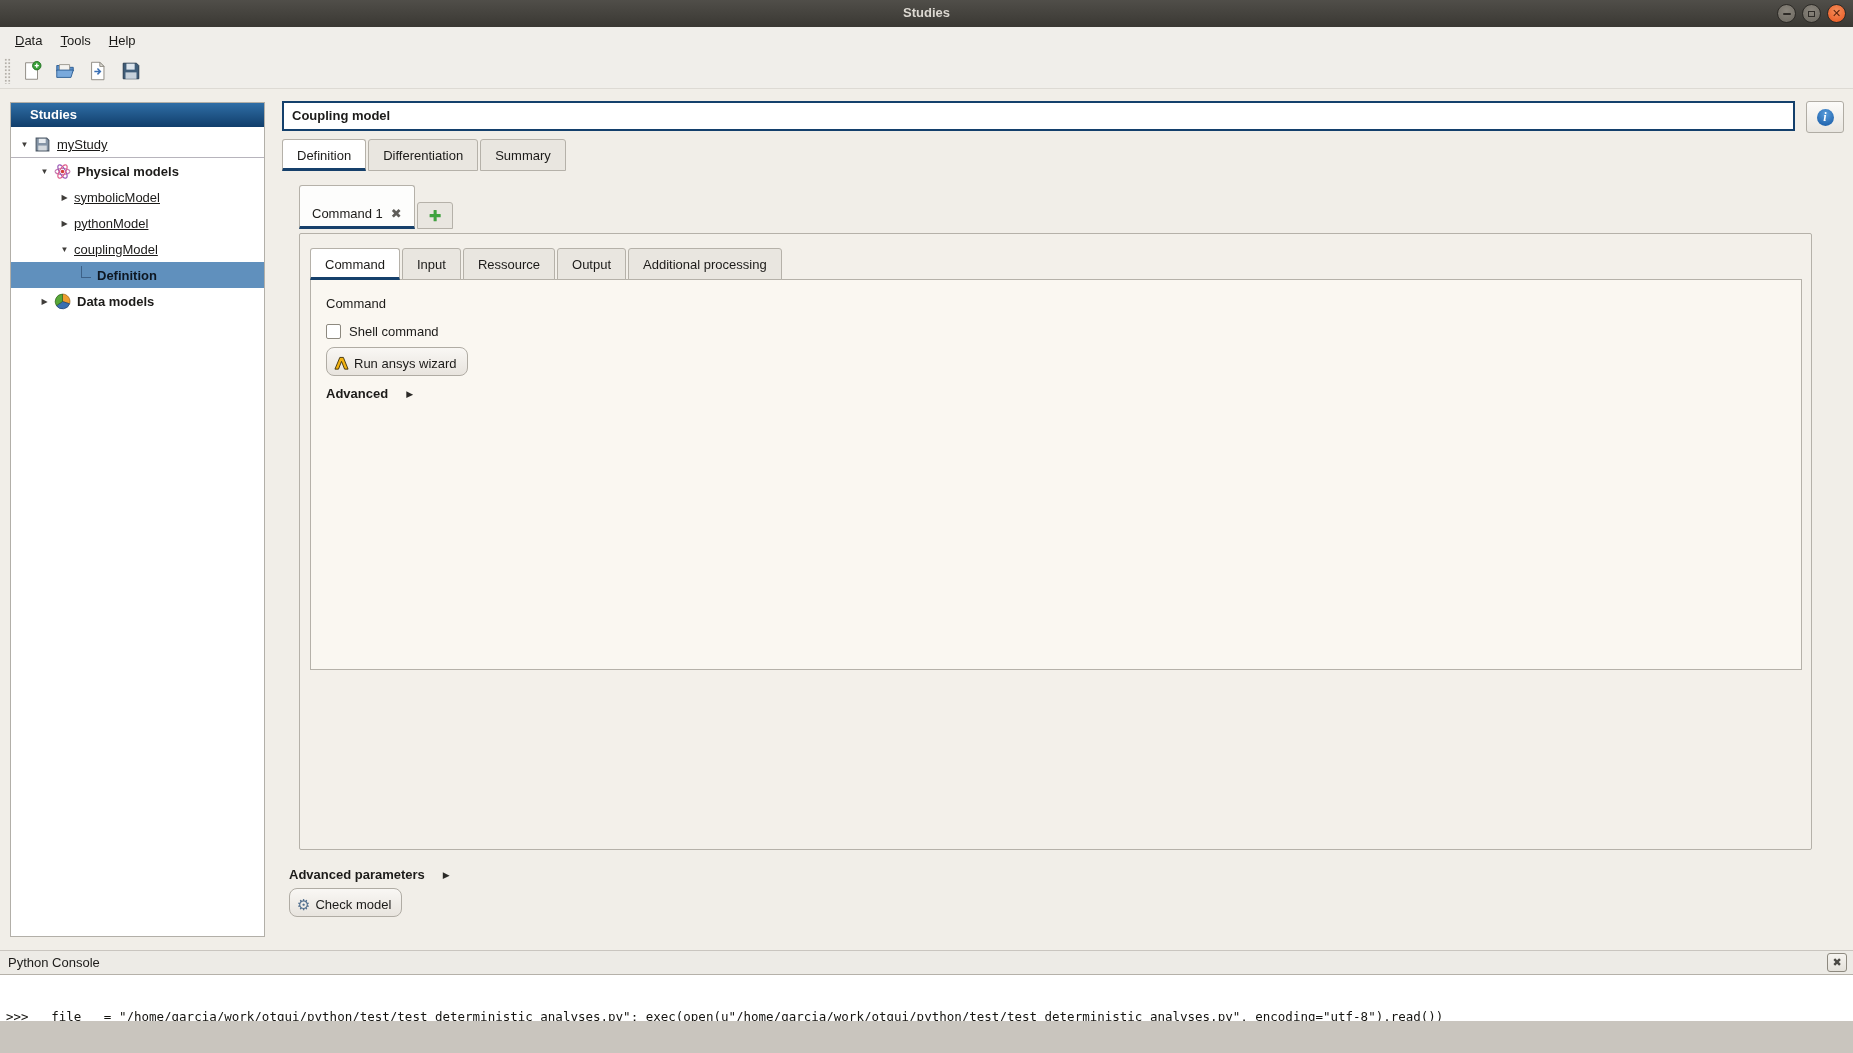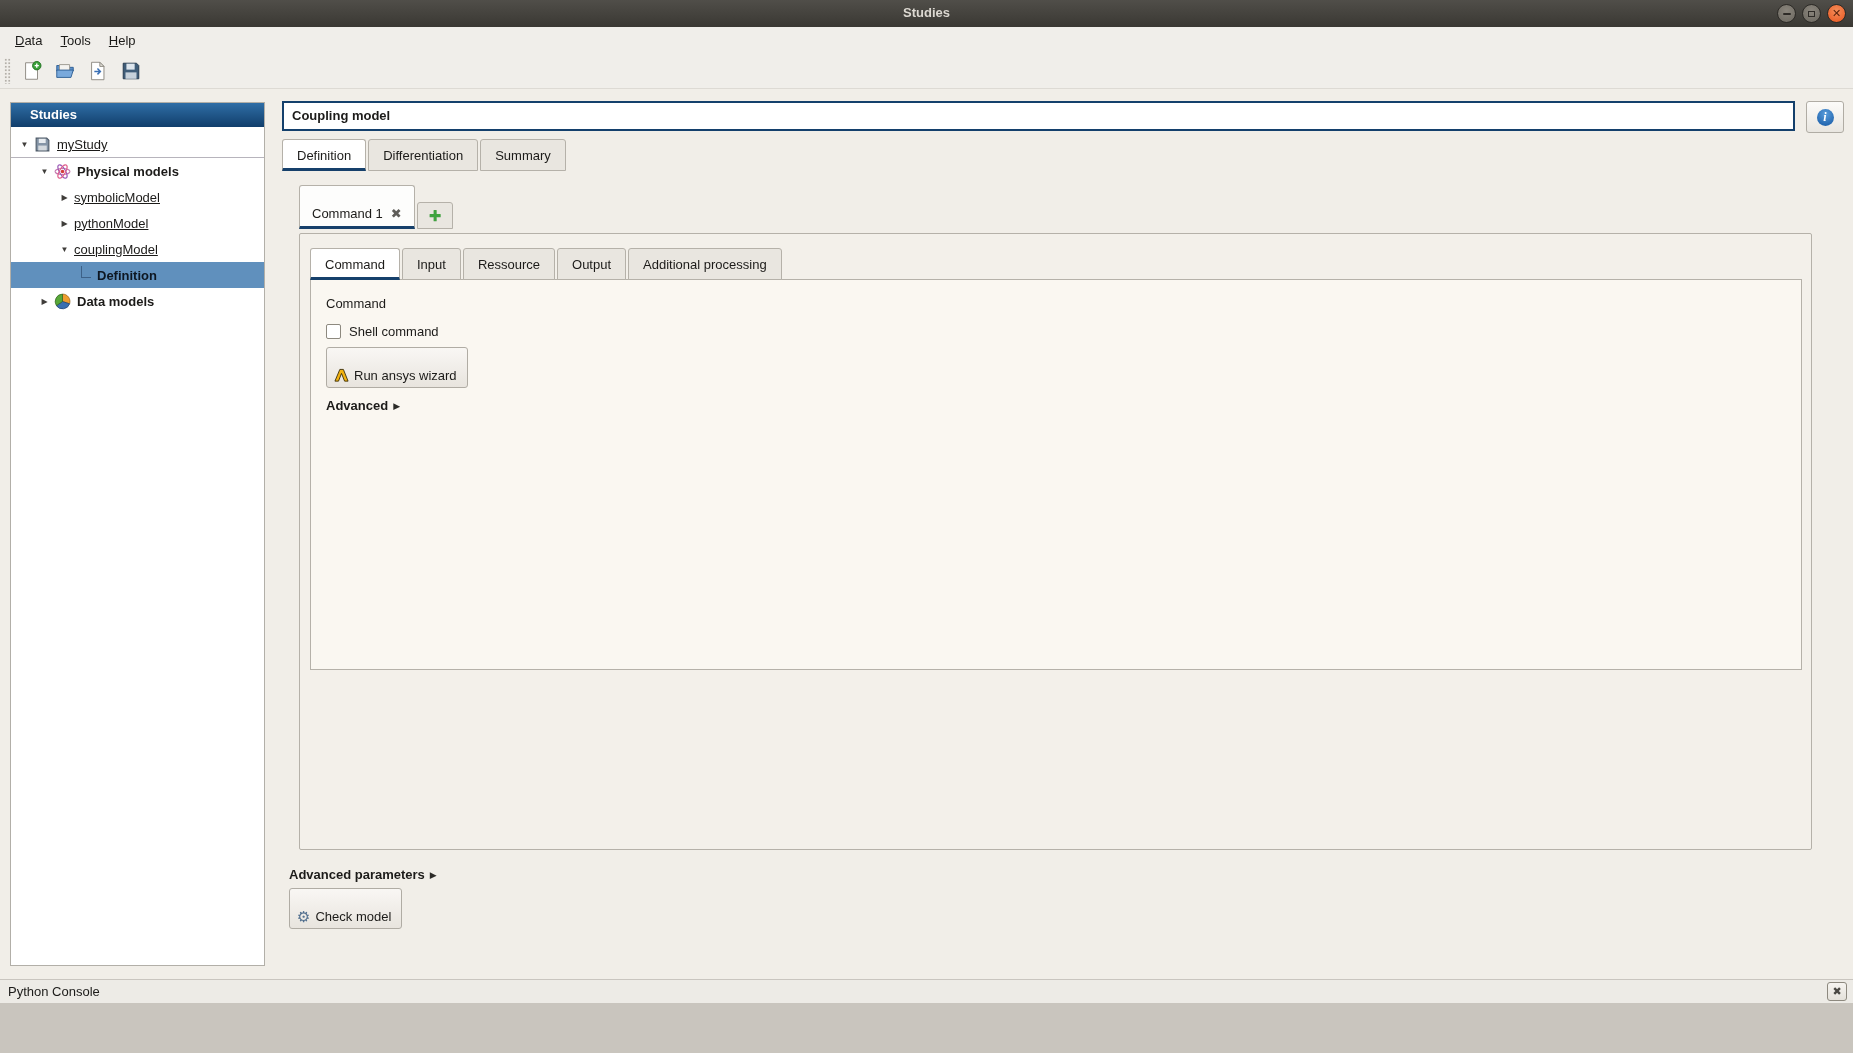--- a/index.html
+++ b/index.html
@@ -63,24 +63,24 @@
 
   .group-frame { margin:4px 32px 0 22px; height:617px; background:#f3f0ea; border:1px solid #b5b1a9; border-radius:2px; padding-top:14px; }
   .inner-tabbar { display:flex; align-items:flex-end; margin-left:10px; gap:2px; position:relative; z-index:2; }
   .inner-page { margin:0 9px 0 10px; height:391px; background:#faf7f1; border:1px solid #b5b1a9; margin-top:-1px; padding:11px 10px 0 15px; }
 
   .form-row { display:flex; align-items:center; height:24px; }
   .form-label { width:151px; flex:0 0 151px; }
   .cmd-input { flex:1 1 auto; height:23px; border:1px solid #7e7a73; border-radius:2px; background:#ffffff; font-family:"Liberation Sans","DejaVu Sans",sans-serif; font-size:13px; padding:0 5px; color:#1c1b19; }
   .check-row { display:flex; align-items:center; margin-top:9px; gap:8px; }
   .checkbox { width:15px; height:15px; background:#fff; border:1px solid #8d897f; border-radius:2px; }
-  .btn { display:inline-flex; align-items:center; gap:5px; background:linear-gradient(#f9f7f4,#e8e4de); border:1px solid #b0aca4; border-radius:3px; padding:20px 10px 4px 7px; cursor:default; }
+  .btn { display:inline-flex; align-items:center; gap:5px; background:linear-gradient(#f9f7f4,#e8e4de); border:1px solid #b0aca4; border-radius:8px; padding:8px 10px 4px 7px; cursor:default; }
   .wizard-btn { margin-top:8px; }
   .ansys-logo svg { width:15px; height:15px; display:block; }
-  .collapsible { display:flex; align-items:center; gap:5px; margin-top:10px; font-weight:bold; cursor:default; }
+  .collapsible { display:flex; align-items:center; gap:18px; margin-top:10px; font-weight:bold; cursor:default; }
   .arrow { font-size:9px; color:#2b2a27; }
 
   .adv-params { margin:17px 0 0 12px; }
   .check-model-btn { margin:6px 0 0 12px; }
   .gear { font-size:15px; color:#53708f; line-height:1; }
 
   
   .console-header { flex:0 0 24px; background:#edebe6; border-top:1px solid #c9c5bf; display:flex; align-items:center; padding:0 6px 0 8px; }
   .console-header .hdr-label { flex:1 1 auto; }
   .console-close { width:20px; height:19px; border:1px solid #8d897f; border-radius:3px; background:linear-gradient(#f6f4f0,#e4e1da); display:flex; align-items:center; justify-content:center; color:#4a4843; font-size:11px; font-weight:bold; }
@@ -285,15 +285,19 @@
 
     </div>
   </div>
 
   <div class="console-header">
     <span class="hdr-label">Python Console</span>
     <div class="console-close">
       <span>✖</span>
     </div>
   </div>
+  <div class="console-body">
+    <div class="console-line">&gt;&gt;&gt; __file__ = "/home/garcia/work/otgui/python/test/test_deterministic_analyses.py"; exec(open(u"/home/garcia/work/otgui/python/test/test_deterministic_analyses.py", encoding="utf-8").read())</div>
+    
+  </div>
   <div class="bottom-strip"></div>
 
 </div>
 
 </body></html>

